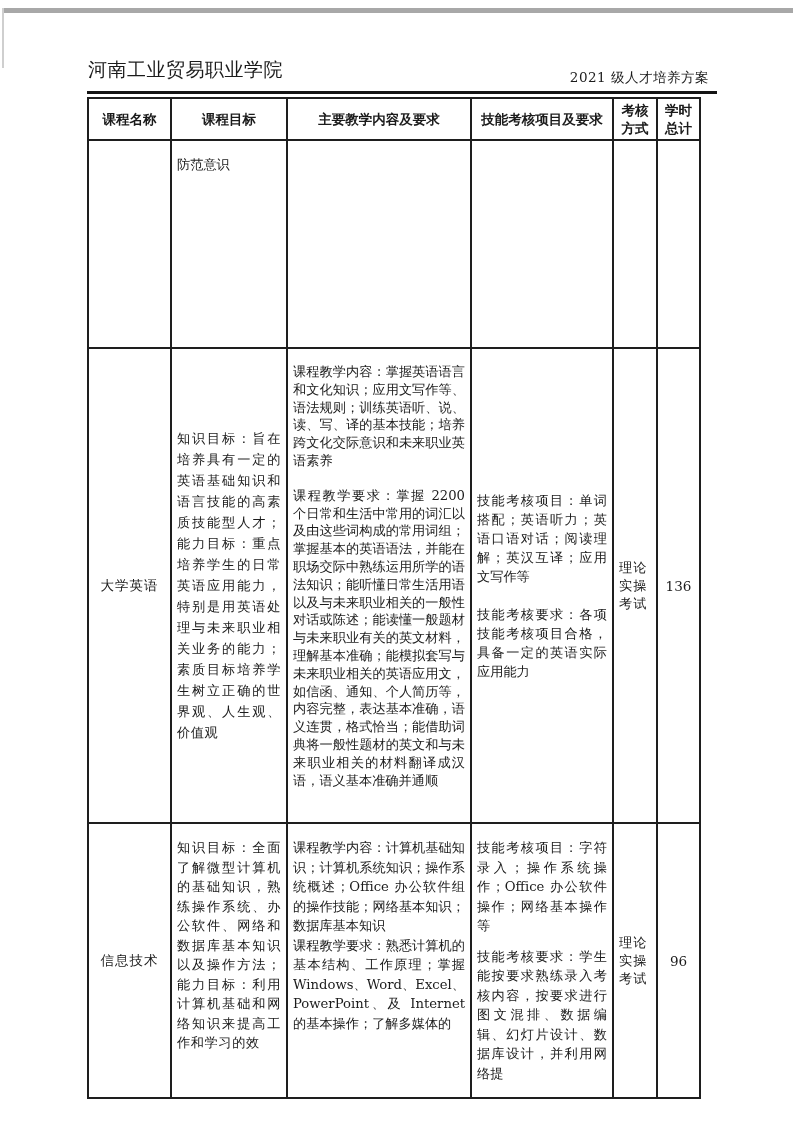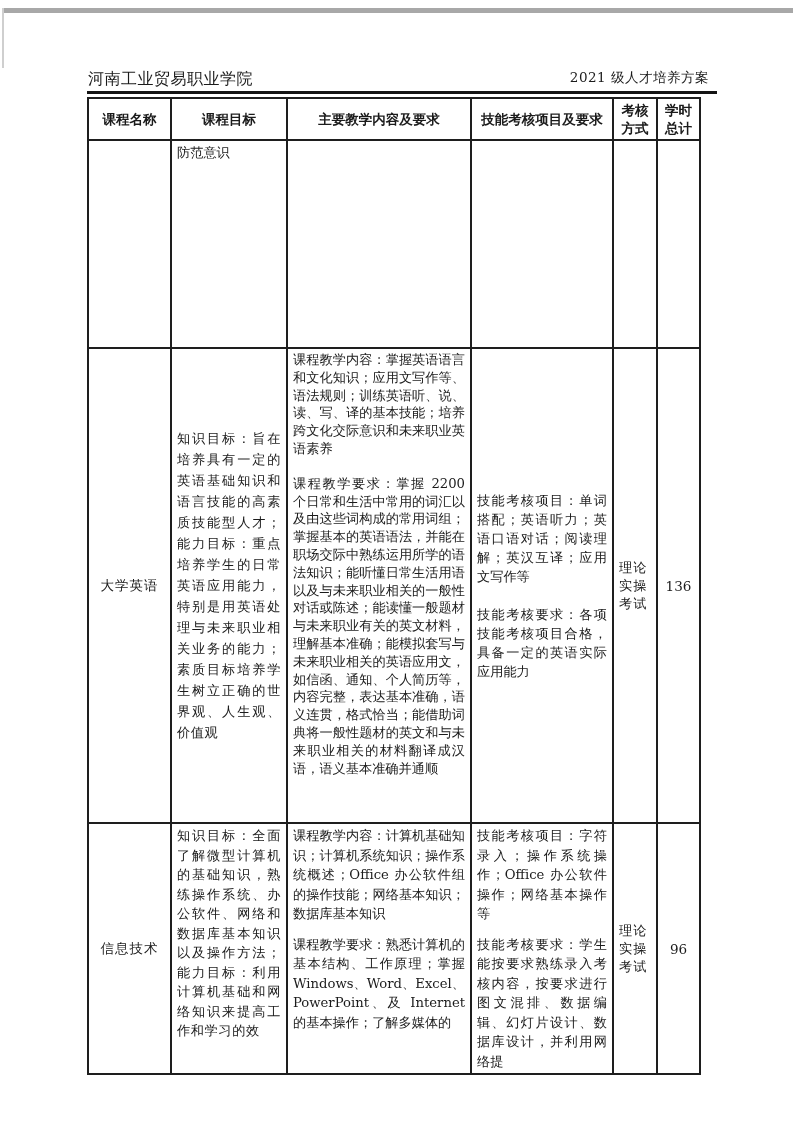--- a/index.html
+++ b/index.html
@@ -4,30 +4,30 @@
 <style>
   html,body { margin:0; padding:0; background:#ffffff; }
   .page {
     position:relative; width:793px; height:1122px; background:#ffffff;
     font-family:"DejaVu Serif","Liberation Serif",serif; color:#1b1b1b;
     overflow:hidden;
   }
   .scan-strip-top { position:absolute; left:3px; top:8px; right:0; height:5px; background:#a8a8a8; }
   .scan-strip-left { position:absolute; left:2px; top:8px; width:2px; height:60px; background:#cfcfcf; }
 
-  .hdr-left  { position:absolute; left:88px; top:69px; font-size:16px; letter-spacing:0.5px; }
+  .hdr-left  { position:absolute; left:88px; top:57px; font-size:19px; letter-spacing:0.5px; }
   .hdr-right { position:absolute; left:79px; top:69px; width:630px; text-align:right; font-size:13.5px; letter-spacing:0.5px; }
   .hdr-rule  { position:absolute; left:87px; top:91px; width:630px; height:3px; background:#141414; }
 
   table.doc {
     position:absolute; left:87px; top:97px; width:612px;
     border-collapse:collapse; table-layout:fixed;
   }
   table.doc th, table.doc td {
-    border:2px solid #1e1e1e; padding:2px 5px; overflow:hidden;
+    border:2px solid #1e1e1e; padding:14px 5px; overflow:hidden;
     font-weight:normal; box-sizing:border-box;
   }
   table.doc th {
     font-weight:bold; font-size:13.5px; text-align:center; vertical-align:middle;
     line-height:18px; padding:2px 2px;
   }
   .row-h1 { height:40px; }
   .row-1  { height:208px; }
   .row-2  { height:475px; }
   .row-3  { height:196px; }
@@ -39,21 +39,21 @@
   td.obj-top { vertical-align:top; line-height:20px; padding-top:4px; }
   td.obj2 { vertical-align:middle; line-height:21px; letter-spacing:0.6px; }
   td.obj3 { vertical-align:top; line-height:19.5px; letter-spacing:0.6px; padding-top:4px; }
 
   td.cnt p, td.asm p { margin:0; }
   td.cnt2 { vertical-align:top; line-height:17.8px; padding-top:4px; }
   td.cnt2 p + p { margin-top:17px; }
   td.asm2 { vertical-align:middle; line-height:19px; }
   td.asm2 p + p { margin-top:19px; }
   td.cnt3 { vertical-align:top; line-height:19.5px; padding-top:4px; }
-  td.cnt3 p + p { margin-top:11px; }
+  td.cnt3 p + p { }
   td.asm3 { vertical-align:top; line-height:19.5px; padding-top:4px; }
   td.asm3 p + p { margin-top:11px; }
 
   td.method { text-align:left; vertical-align:middle; line-height:18px; padding:2px 7px; letter-spacing:1px;margin-left:15px; }
   td.hours  { text-align:center; vertical-align:middle; font-size:13.5px;
               font-family:"DejaVu Serif","Liberation Serif",serif; }
 
   .footer {
     position:absolute; left:87px; top:1031px; width:623px; text-align:right;
     font-size:13.5px; letter-spacing:1px;

